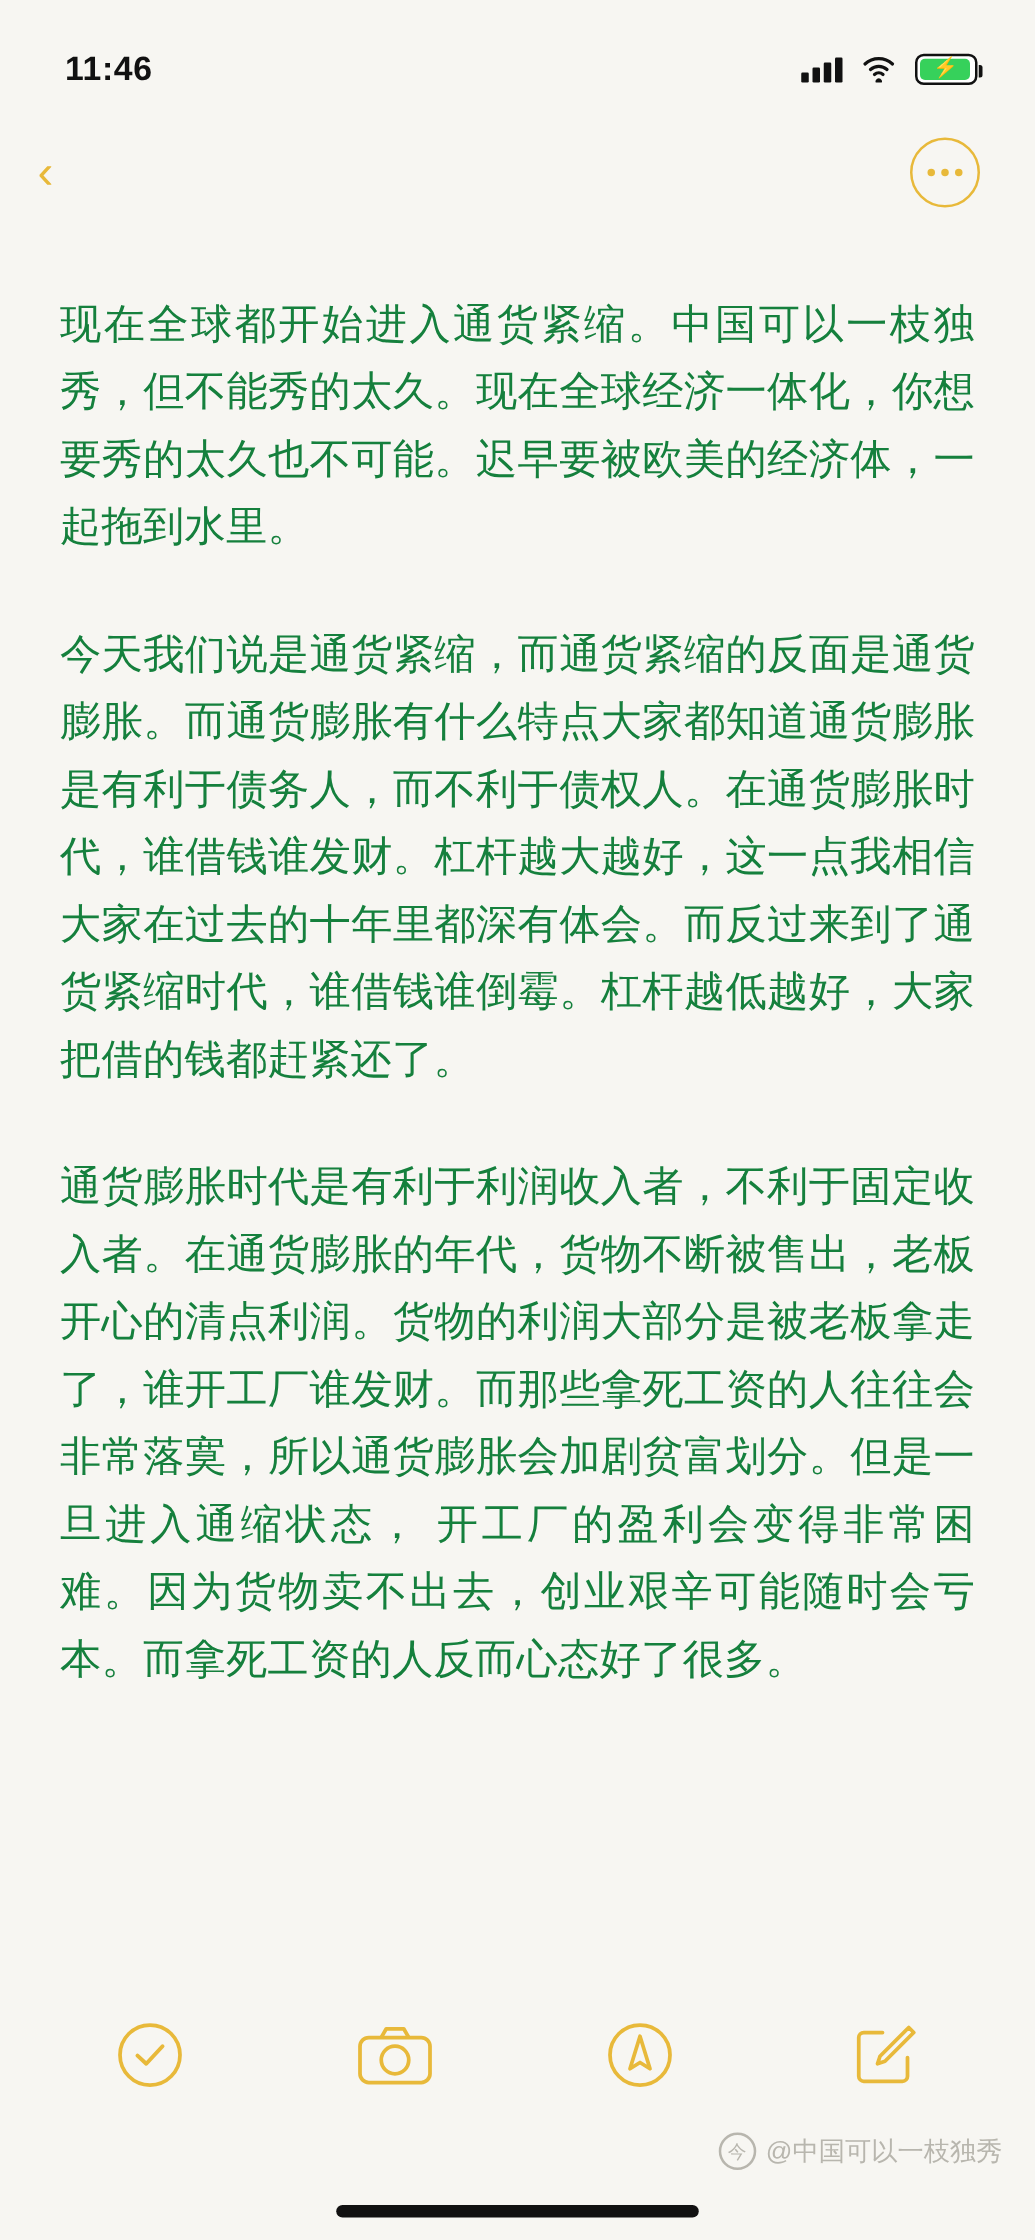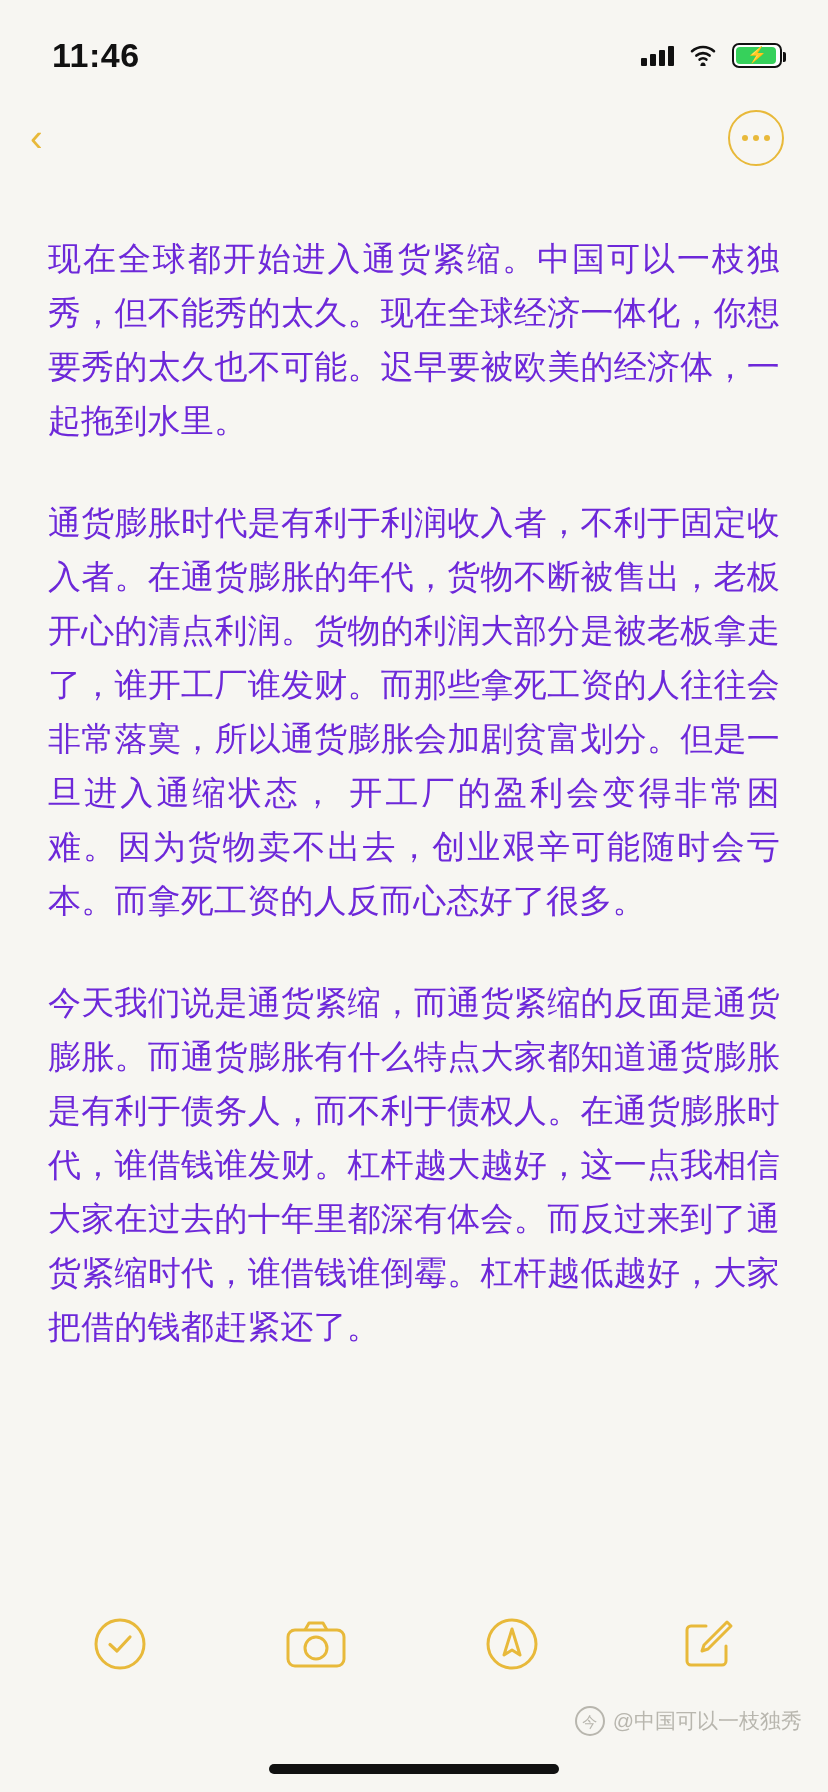--- a/index.html
+++ b/index.html
@@ -19,21 +19,21 @@
   
   .status-bar {
     height: 96px;
     display: flex;
     align-items: center;
     justify-content: space-between;
     padding: 0 46px 0 52px;
     box-sizing: border-box;
   }
   .status-time {
-    font-size: 34px;
+    font-size: 27px;
     font-weight: 600;
     letter-spacing: 0.5px;
     color: #111;
     padding-top: 14px;
   }
   .status-right {
     display: flex;
     align-items: center;
     gap: 14px;
     padding-top: 14px;
@@ -137,21 +137,21 @@
   }
 
   
   .note-body {
     padding: 52px 48px 0 48px;
     box-sizing: border-box;
   }
   .note-paragraph {
     font-size: 33px;
     line-height: 54px;
-    color: #6d28d9;
+    color: #15803d;
     margin: 0 0 48px 0;
     letter-spacing: 0.2px;
     text-align: justify;
     word-break: break-all;
   }
   .note-paragraph:last-child { margin-bottom: 0; }
 
   
   .toolbar {
     position: absolute;
@@ -243,22 +243,22 @@
   </div>
   <div class="more-btn">
     <i></i>
     <i></i>
     <i></i>
   </div>
 </div>
 
 <div class="note-body">
   <p class="note-paragraph">现在全球都开始进入通货紧缩。中国可以一枝独秀，但不能秀的太久。现在全球经济一体化，你想要秀的太久也不可能。迟早要被欧美的经济体，一起拖到水里。</p>
+  <p class="note-paragraph">今天我们说是通货紧缩，而通货紧缩的反面是通货膨胀。而通货膨胀有什么特点大家都知道通货膨胀是有利于债务人，而不利于债权人。在通货膨胀时代，谁借钱谁发财。杠杆越大越好，这一点我相信大家在过去的十年里都深有体会。而反过来到了通货紧缩时代，谁借钱谁倒霉。杠杆越低越好，大家把借的钱都赶紧还了。</p>
   <p class="note-paragraph">通货膨胀时代是有利于利润收入者，不利于固定收入者。在通货膨胀的年代，货物不断被售出，老板开心的清点利润。货物的利润大部分是被老板拿走了，谁开工厂谁发财。而那些拿死工资的人往往会非常落寞，所以通货膨胀会加剧贫富划分。但是一旦进入通缩状态， 开工厂的盈利会变得非常困难。因为货物卖不出去，创业艰辛可能随时会亏本。而拿死工资的人反而心态好了很多。</p>
-  <p class="note-paragraph">今天我们说是通货紧缩，而通货紧缩的反面是通货膨胀。而通货膨胀有什么特点大家都知道通货膨胀是有利于债务人，而不利于债权人。在通货膨胀时代，谁借钱谁发财。杠杆越大越好，这一点我相信大家在过去的十年里都深有体会。而反过来到了通货紧缩时代，谁借钱谁倒霉。杠杆越低越好，大家把借的钱都赶紧还了。</p>
 </div>
 
 <div class="toolbar">
   <div class="tool-btn">
     <svg width="56" height="56" viewBox="0 0 56 56">
       <circle cx="28" cy="28" r="24" fill="none" stroke="#e8b93a" stroke-width="3"></circle>
       <path d="M18 28.5 L25 35 L38 21" fill="none" stroke="#e8b93a" stroke-width="3.2" stroke-linecap="round" stroke-linejoin="round"></path>
     </svg>
   </div>
   <div class="tool-btn">

